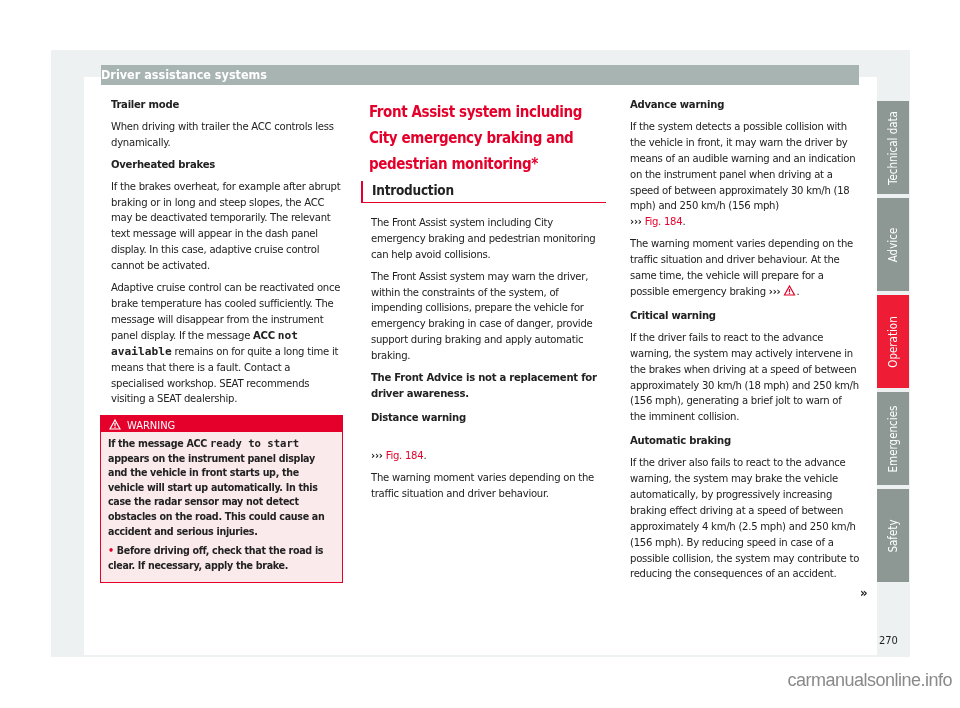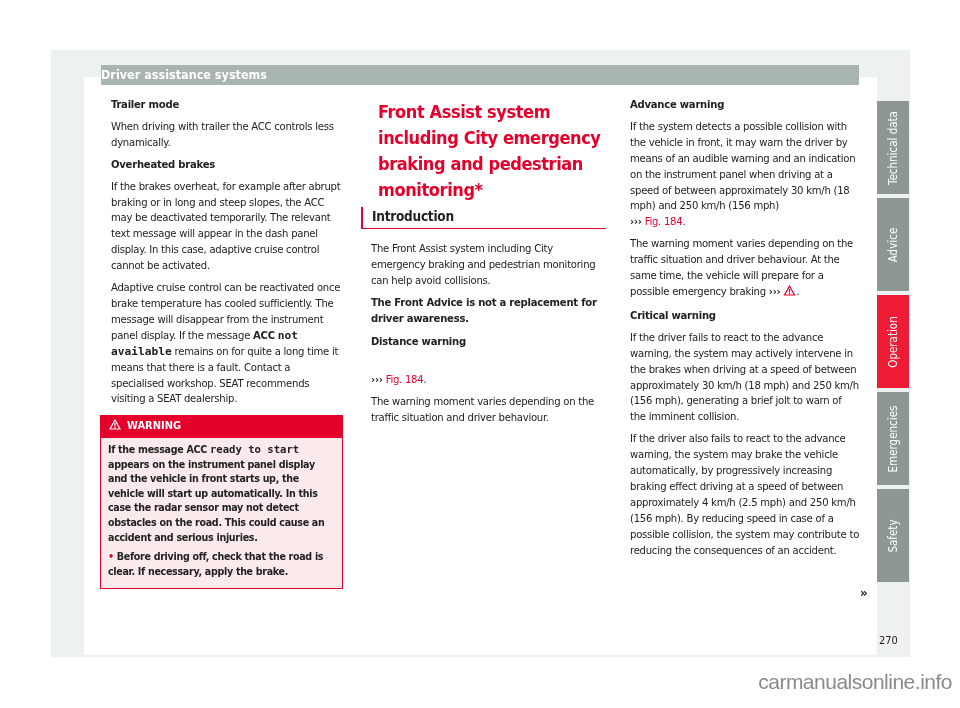--- a/index.html
+++ b/index.html
@@ -10,35 +10,35 @@
   .header-bar { position:absolute; left:101px; top:65px; width:758px; height:20px; background:#a8b4b2;
                 color:#fff; font-weight:bold; font-size:12.5px; text-align:left; line-height:20px; }
   .col { position:absolute; top:97px; font-size:11.2px; line-height:15.9px; letter-spacing:-0.25px; }
   .col p { margin:0 0 6px 10px; }
   .col1 { left:101px; width:242px; }
   .col2 { left:361px; width:245px; }
   .col3 { left:620px; width:240px; }
   .h { font-weight:bold; margin:0 0 2px 0; }
   .mono { font-family:"DejaVu Sans Mono", monospace; font-weight:bold; letter-spacing:0; }
   .red { color:#e4002b; }
-  .title { color:#e4002b; font-weight:bold; font-size:18px; line-height:26px; margin:0 0 4px 17px; letter-spacing:-0.4px; }
+  .title { color:#e4002b; font-weight:bold; font-size:15px; line-height:26px; margin:0 0 4px 8px; letter-spacing:-0.4px; }
   .subhead { border-left:2px solid #e4002b; border-bottom:1px solid #e4002b; padding:2px 0 3px 9px;
              font-weight:bold; font-size:13.5px; margin:0 0 12px 0; }
   .warn { position:absolute; left:100px; top:415px; width:241px; border:1px solid #e4002b; background:#fbeaec; }
-  .warn-head { background:#e4002b; color:#fff; font-weight:bold; font-size:11px; height:22px; line-height:19px; padding-left:8px; }
+  .warn-head { background:#e4002b; color:#fff; font-weight:normal; font-size:11px; height:16px; line-height:19px; padding-left:8px; }
   .warn-body { padding:4px 7px 5px 7px; font-size:10.6px; line-height:14.6px; font-weight:bold; color:#222; letter-spacing:-0.3px; }
   .warn-body p { margin:0 0 5px 0; }
   .bullet { color:#e4002b; }
   .tab { position:absolute; left:877px; width:32px; height:93px; background:#8d9894; color:#fff;
          font-size:11.5px; display:flex; align-items:center; justify-content:center; }
   .tab span { transform:rotate(-90deg); white-space:nowrap; display:block; }
   .tab.active { background:#ee1c35; }
   .pagenum { position:absolute; left:879px; top:634px; font-size:11px; color:#222; }
   .cont { position:absolute; left:860px; top:585px; font-size:13px; font-weight:bold; }
-  .watermark { position:absolute; right:8px; top:670px; font-size:21px; color:#8a8a8a; font-family:"Liberation Sans", sans-serif; letter-spacing:-0.5px; }
+  .watermark { position:absolute; right:8px; top:670px; font-size:18px; color:#8a8a8a; font-family:"Liberation Sans", sans-serif; letter-spacing:-0.5px; }
   .tri { display:inline-block; }
 </style>
 </head>
 <body>
 
 <div class="frame"></div>
 <div class="page"></div>
 <div class="header-bar">Driver assistance systems</div>
 
 <div class="col col1">
@@ -71,20 +71,21 @@
       <span>appears on the instrument panel display and the vehicle in front starts up, the vehicle will start up automatically. In this case the radar sensor may not detect obstacles on the road. This could cause an accident and serious injuries.</span>
     </p>
     <p><span class="bullet">•</span> <span>Before driving off, check that the road is clear. If necessary, apply the brake.</span></p>
   </div>
 </div>
 
 <div class="col col2" style="top:99px">
   <div class="title">Front Assist system including City emergency braking and pedestrian monitoring*</div>
   <div class="subhead">Introduction</div>
   <p>The Front Assist system including City emergency braking and pedestrian monitoring can help avoid collisions.</p>
+  <p>The Front Assist system may warn the driver, within the constraints of the system, of impending collisions, prepare the vehicle for emergency braking in case of danger, provide support during braking and apply automatic braking.</p>
   <p class="h" style="margin-bottom:8px">The Front Advice is not a replacement for driver awareness.</p>
   <p class="h">Distance warning</p>
   <p>
     <br>
     <b>›››</b>
     <a class="red" style="text-decoration:none">Fig. 184</a>.
   </p>
   <p>The warning moment varies depending on the traffic situation and driver behaviour.</p>
 </div>
 
@@ -99,20 +100,21 @@
     <span>The warning moment varies depending on the traffic situation and driver behaviour. At the same time, the vehicle will prepare for a possible emergency braking</span>
     <b>›››</b>
     <span><svg width="13" height="11" viewBox="0 0 12 11" style="vertical-align:-1px">
           <path d="M6 1 L11 10 L1 10 Z" fill="none" stroke="#e4002b" stroke-width="1.2"></path>
           <rect x="5.4" y="4" width="1.2" height="3.3" fill="#e4002b"></rect>
           <rect x="5.4" y="8" width="1.2" height="1.1" fill="#e4002b"></rect>
         </svg></span>.
   </p>
   <p class="h" style="margin-top:8px">Critical warning</p>
   <p>If the driver fails to react to the advance warning, the system may actively intervene in the brakes when driving at a speed of between approximately 30 km/h (18 mph) and 250 km/h (156 mph), generating a brief jolt to warn of the imminent collision.</p>
+  <p class="h" style="margin-top:8px">Automatic braking</p>
   <p>If the driver also fails to react to the advance warning, the system may brake the vehicle automatically, by progressively increasing braking effect driving at a speed of between approximately 4 km/h (2.5 mph) and 250 km/h (156 mph). By reducing speed in case of a possible collision, the system may contribute to reducing the consequences of an accident.</p>
 </div>
 <div class="cont">»</div>
 
 <div class="tab" style="top:101px">
     <span>Technical data</span>
   </div>
 <div class="tab" style="top:198px">
     <span>Advice</span>
   </div>

